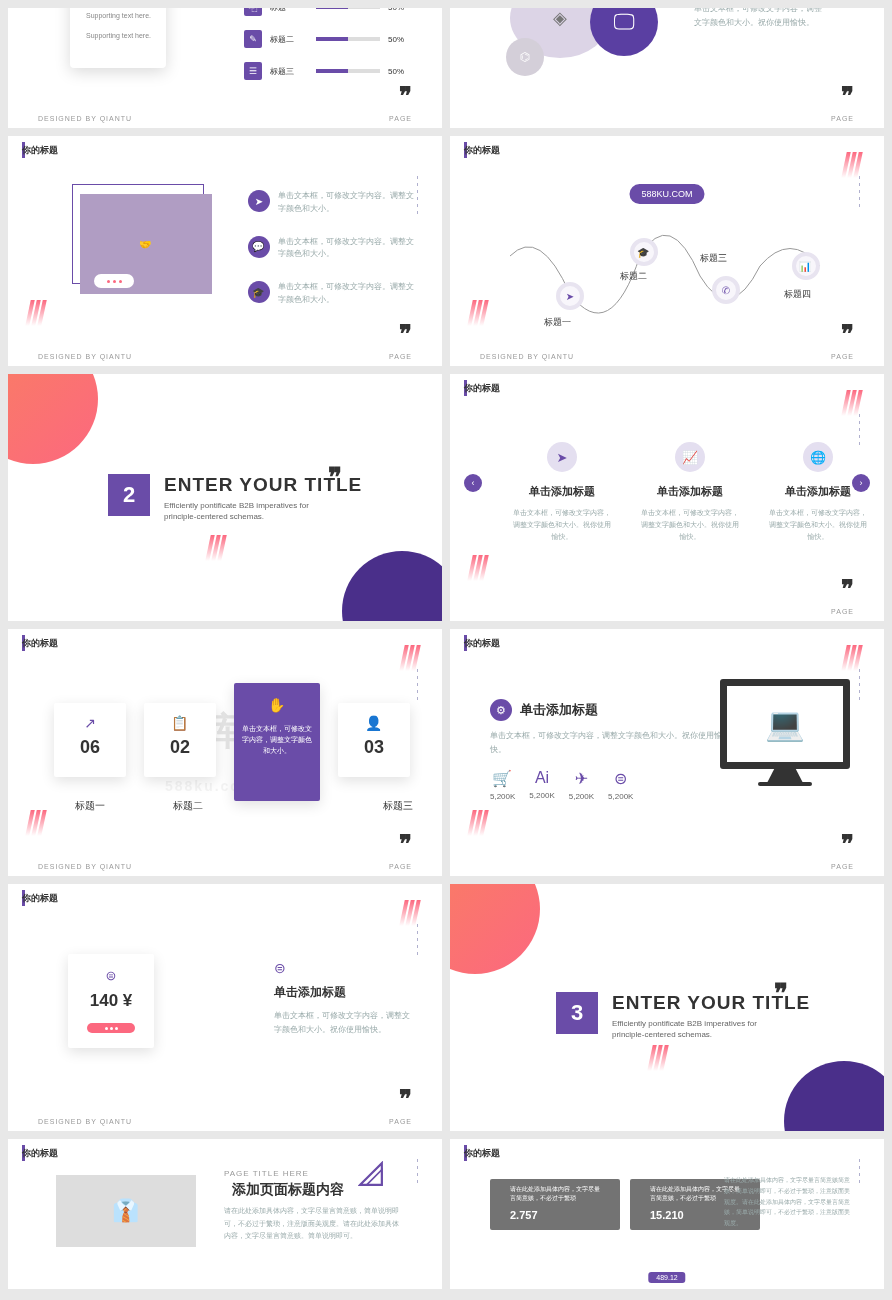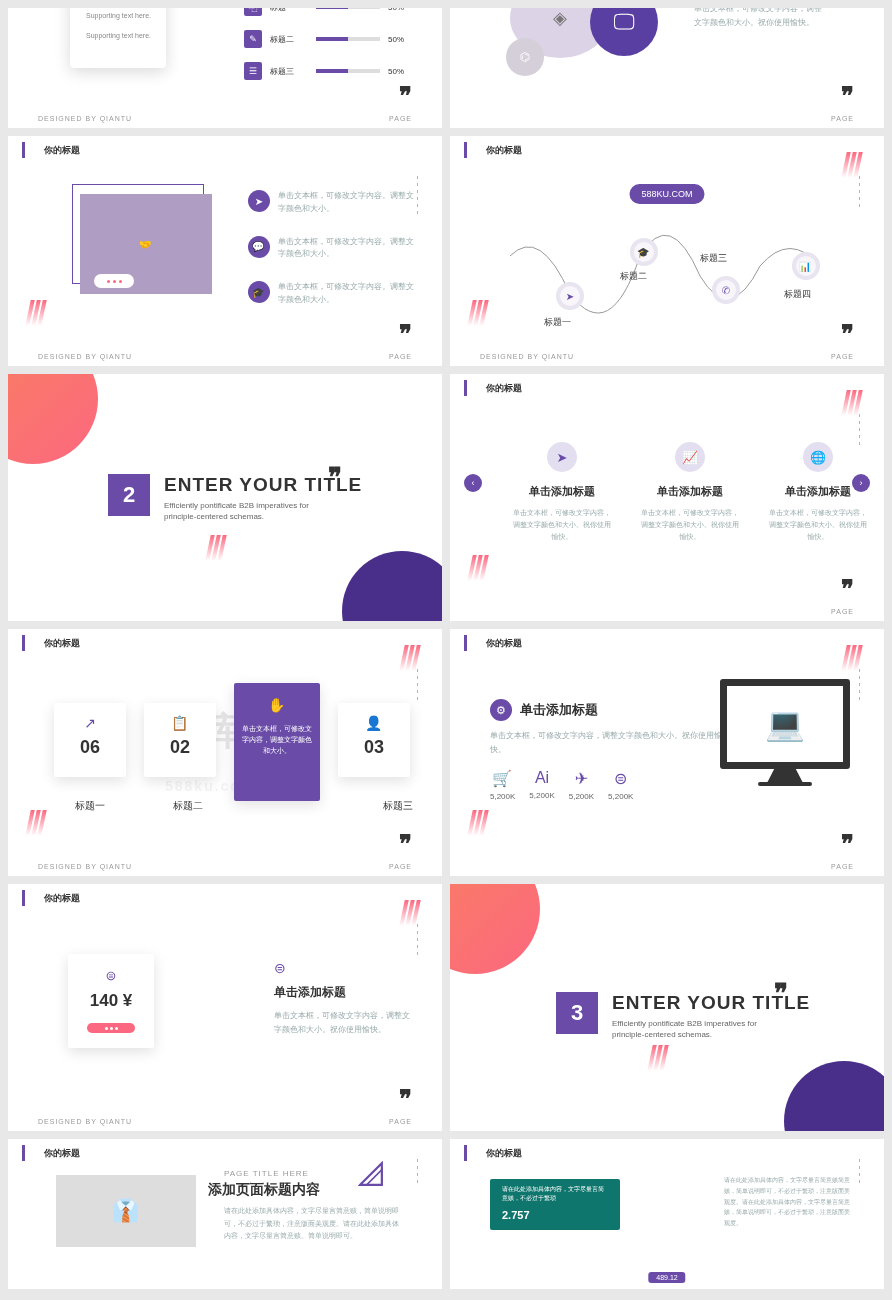--- a/index.html
+++ b/index.html
@@ -5,21 +5,21 @@
 * { box-sizing: border-box; margin: 0; padding: 0; }
 body { font-family: Arial, sans-serif; background: #e8e8e8; font-size: 10px; color: #333; }
 .grid { display: grid; grid-template-columns: 1fr 1fr; gap: 8px; padding: 8px; }
 .slide { background: #fff; position: relative; height: 247px; overflow: hidden; }
 .slide.tall { height: 230px; }
 .slide.short { height: 120px; }
 .quote { position: absolute; font-size: 24px; color: #333; font-weight: bold; }
 .quote.br { bottom: 18px; right: 30px; }
 .page { position: absolute; bottom: 6px; right: 30px; font-size: 7px; letter-spacing: 1px; color: #999; }
 .designed { position: absolute; bottom: 6px; left: 30px; font-size: 7px; letter-spacing: 1px; color: #999; }
-.bt-title { position: absolute; top: 8px; left: 36px; font-size: 9px; font-weight: bold; }
+.bt-title { position: absolute; top: 8px; left: 14px; font-size: 9px; font-weight: bold; }
 .bt-line { position: absolute; top: 6px; left: 14px; width: 3px; height: 16px; background: #6a4ca8; }
 .accent-dots { position: absolute; top: 40px; right: 24px; display: flex; flex-direction: column; gap: 4px; }
 .accent-dots span { width: 1px; height: 3px; background: #b0b0ce; }
 .red-marks { position: absolute; bottom: 40px; left: 20px; display: flex; gap: 2px; }
 .red-marks span { width: 4px; height: 26px; background: linear-gradient(180deg, #fc687f, rgba(255,255,255,0)); transform: skewX(-12deg); }
 .red-marks.tr { top: 16px; right: 24px; left: auto; bottom: auto; }
 .watermark { position: absolute; top: 50%; left: 50%; transform: translate(-50%,-50%); font-size: 38px; color: #c8c8c8; font-weight: bold; letter-spacing: 2px; opacity:.45; pointer-events:none; }
 .wm2 { font-size: 14px; color: #c8c8c8; opacity:.45; }
 
 
@@ -114,26 +114,26 @@
 .s9-right { position:absolute; left:266px; top:76px; width:140px; }
 .s9-ric { color:#6a4ca8; font-size:14px; margin-bottom:8px; }
 .s9-rh { font-size:12px; font-weight:bold; margin-bottom:8px; }
 .s9-rp { font-size:8px; color:#9aa; line-height:1.8; }
 
 
 .s11-img { position:absolute; left:48px; top:36px; width:140px; height:72px; background:#ddd; display:flex; align-items:center; justify-content:center; color:#888; font-size:22px; }
 .s11-tri { position:absolute; left:350px; top:22px; width:26px; height:26px; }
 .s11-tri svg { width:100%; height:100%; }
 .s11-sub { position:absolute; left:216px; top:30px; font-size:8px; color:#999; letter-spacing:1px; }
-.s11-h { position:absolute; left:200px; top:42px; font-size:14px; font-weight:bold; }
+.s11-h { position:absolute; left:224px; top:42px; font-size:14px; font-weight:bold; }
 .s11-p { position:absolute; left:216px; top:66px; font-size:7px; color:#9aa; line-height:1.8; width:180px; }
 
 
 .s12-boxes { position:absolute; left:40px; top:40px; display:flex; gap:10px; }
-.s12-box { width:130px; background:#0f766e; color:#fff; padding:6px 12px; font-size:6px; line-height:1.5; border-radius:2px; }
+.s12-box { width:130px; background:#737373; color:#fff; padding:6px 20px; font-size:6px; line-height:1.5; border-radius:2px; }
 .s12-box .bn { font-size:11px; font-weight:bold; margin-top:4px; }
 .s12-p { position:absolute; right:30px; top:36px; width:130px; font-size:6px; color:#9aa; line-height:1.8; }
 </style>
 </head>
 <body>
 
 <div class="grid">
 
 <div class="slide short">
   <div class="s1-card">
@@ -500,18 +500,22 @@
         <span></span>
         <span></span>
         <span></span>
         <span></span>
       </div>
   <div class="s12-boxes">
     <div class="s12-box">
           <div>请在此处添加具体内容，文字尽量言简意赅，不必过于繁琐</div>
           <div class="bn">2.757</div>
         </div>
+    <div class="s12-box">
+          <div>请在此处添加具体内容，文字尽量言简意赅，不必过于繁琐</div>
+          <div class="bn">15.210</div>
+        </div>
   </div>
   <div class="s12-p">请在此处添加具体内容，文字尽量言简意赅简意赅，简单说明即可，不必过于繁琐，注意版面美观度。请在此处添加具体内容，文字尽量言简意赅，简单说明即可，不必过于繁琐，注意版面美观度。</div>
   <div style="position:absolute; left:50%; bottom:6px; transform:translateX(-50%); font-size:7px; background:#6a4ca8; color:#fff; padding:2px 8px; border-radius:3px">489.12</div>
 </div>
 
 </div>
 
 </body></html>

